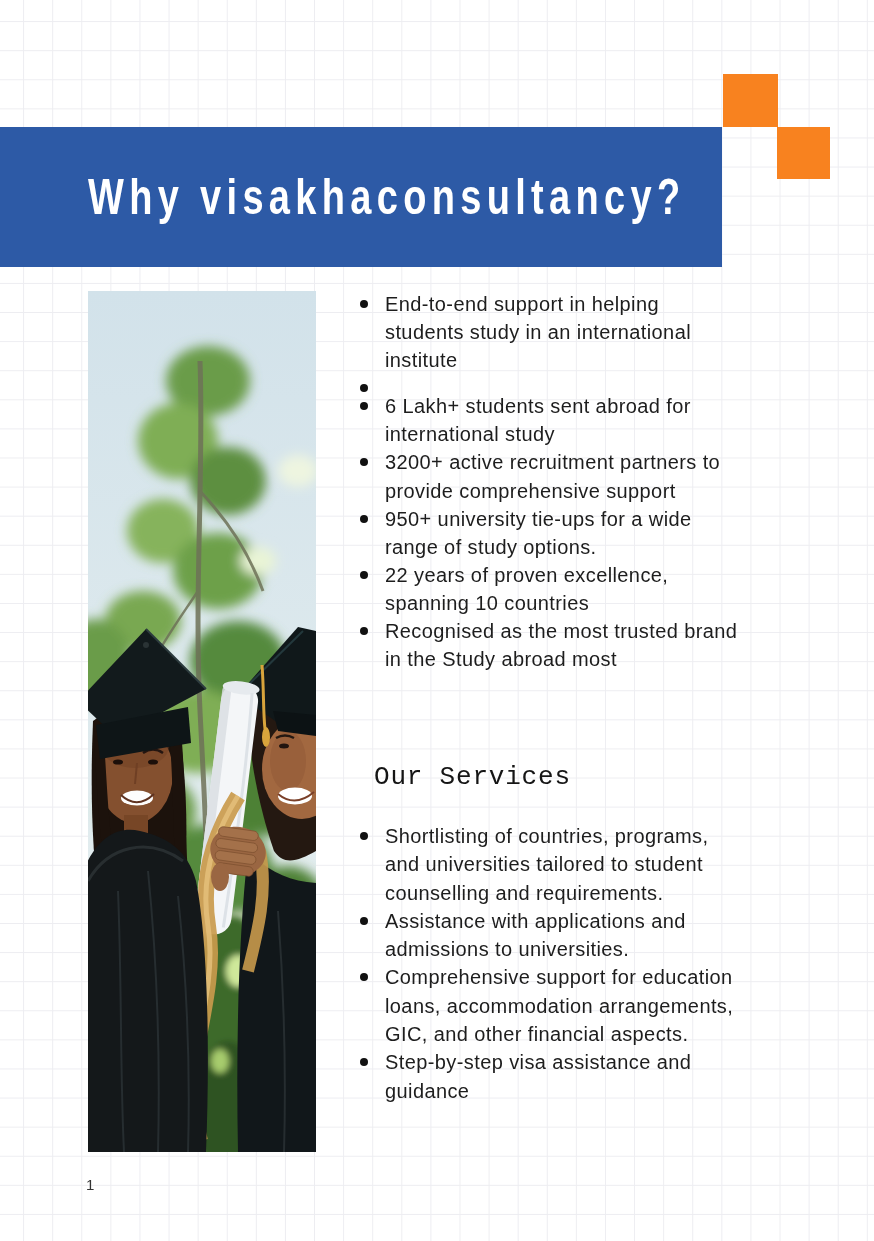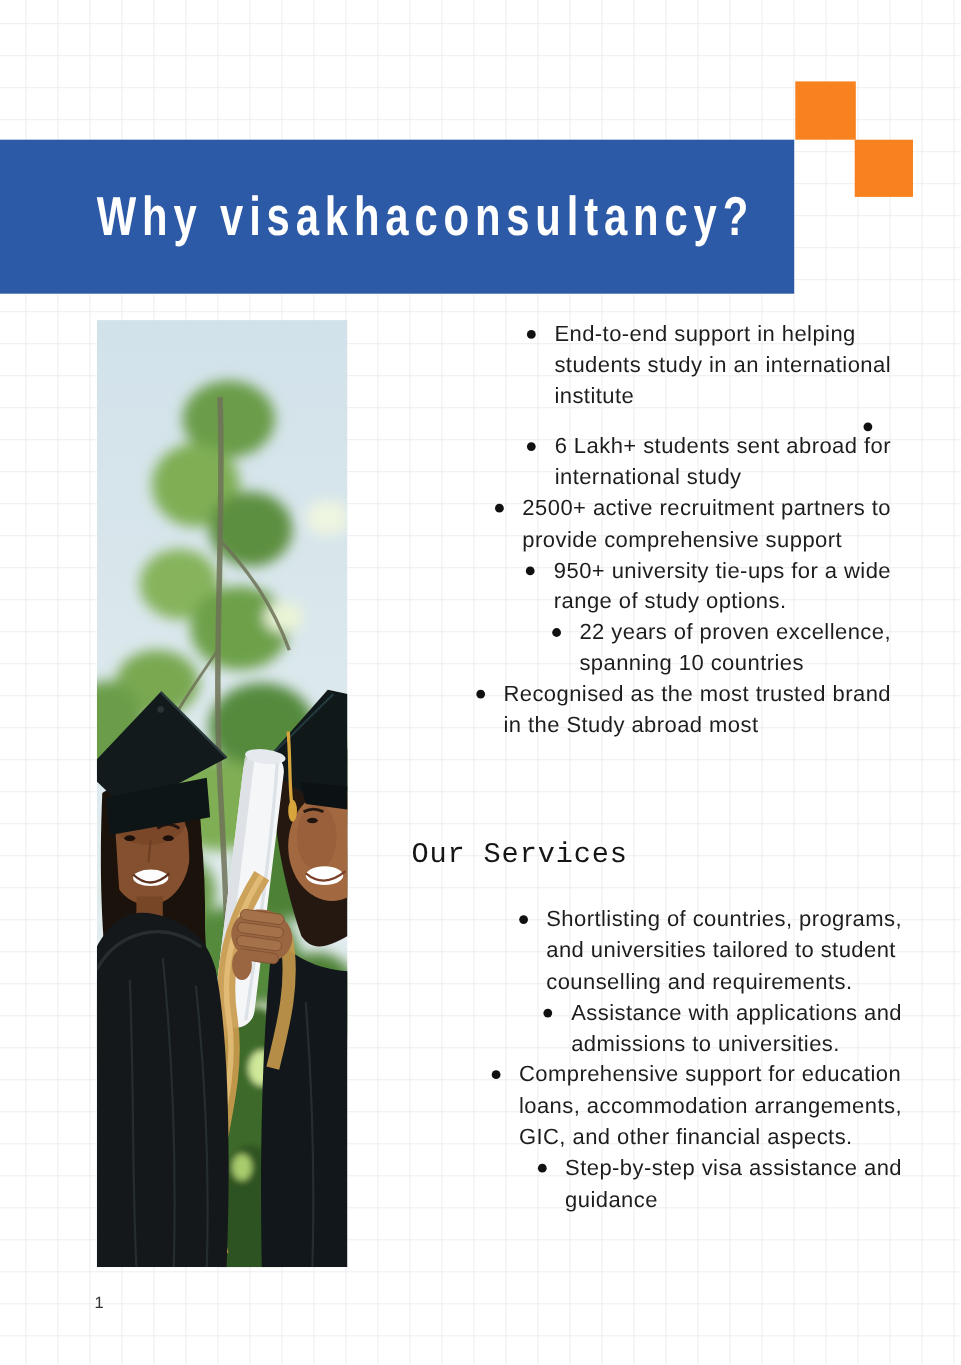--- a/index.html
+++ b/index.html
@@ -40,21 +40,20 @@
   .photo{
     position:absolute;left:88px;top:291px;width:228px;height:861px;
     overflow:hidden;margin:0;
   }
   .photo svg{display:block;width:228px;height:861px;}
   .content-col{position:absolute;left:360px;}
   ul.bullets{list-style:none;margin:0;padding:0;}
   ul.bullets li{
     display:flex;
     align-items:flex-start;
-    justify-content:flex-end;
   }
   .dot{
     flex:0 0 8px;
     width:8px;height:8px;border-radius:50%;
     background:#111111;
     margin-top:10px;margin-right:17px;
   }
   .btext{
     white-space:pre-line;
     font-size:20px;
@@ -219,21 +218,21 @@
     <li>
         <span class="dot"></span>
       </li>
     <li>
         <span class="dot"></span>
         <span class="btext">6 Lakh+ students sent abroad for
 international study</span>
       </li>
     <li>
         <span class="dot"></span>
-        <span class="btext">2500+ active recruitment partners to
+        <span class="btext">3200+ active recruitment partners to
 provide comprehensive support</span>
       </li>
     <li>
         <span class="dot"></span>
         <span class="btext">950+ university tie-ups for a wide
 range of study options.</span>
       </li>
     <li>
         <span class="dot"></span>
         <span class="btext">22 years of proven excellence,

